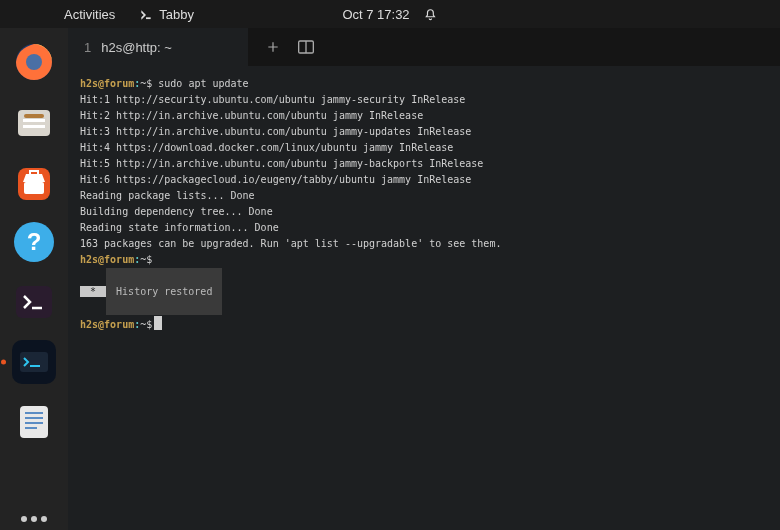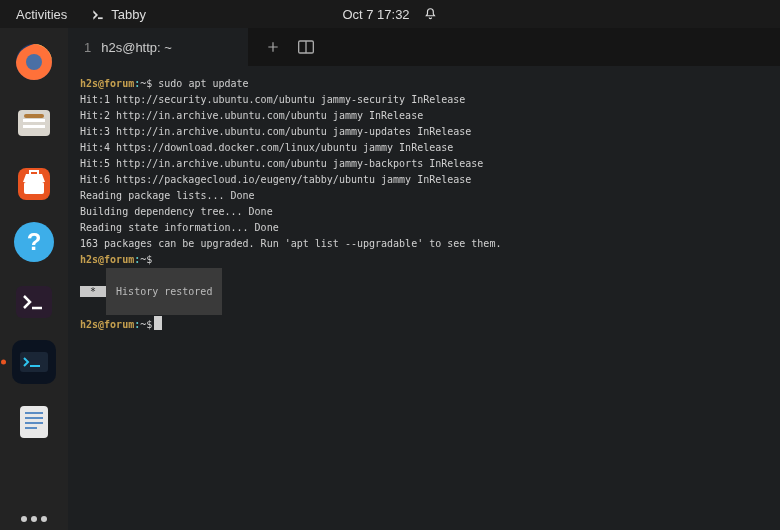--- a/index.html
+++ b/index.html
@@ -15,28 +15,28 @@
       height: 28px;
       background: #1a1a1a;
       color: #ddd;
       display: flex;
       align-items: center;
       padding: 0 8px;
       font-size: 13px;
       position: relative;
     }
     .topbar-left { display: flex; align-items: center; gap: 16px; }
-    .topbar-activities { padding: 2px 8px; }
+    .topbar-activities { padding: 2px 8px; margin-left: 48px; }
     .topbar-app { display: flex; align-items: flex-end; gap: 6px; }
     .topbar-center {
       position: absolute;
       left: 50%;
       transform: translateX(-50%);
       display: flex;
-      align-items: flex-start;
+      align-items: flex-end;
       gap: 14px;
     }
     .topbar-right {
       margin-left: auto;
       display: flex;
       align-items: center;
       gap: 10px;
     }
     .dock {
       position: absolute;

